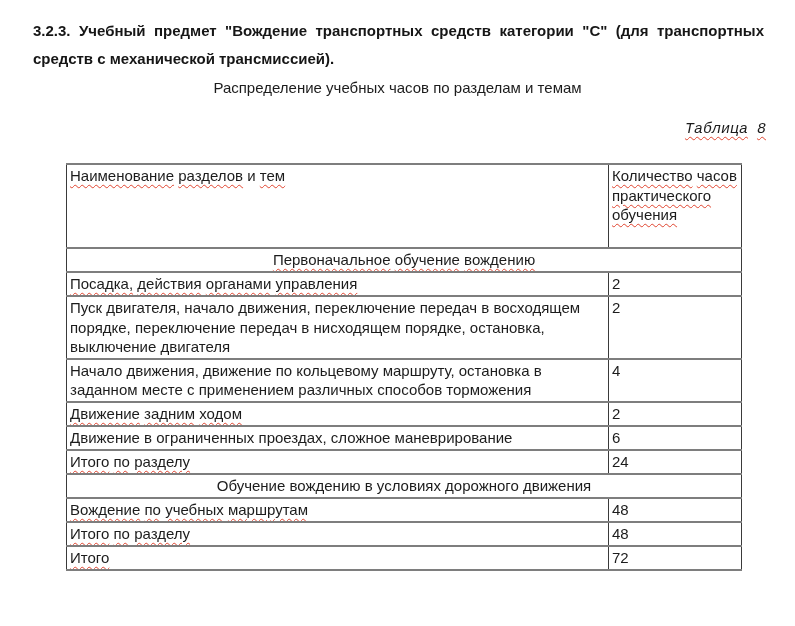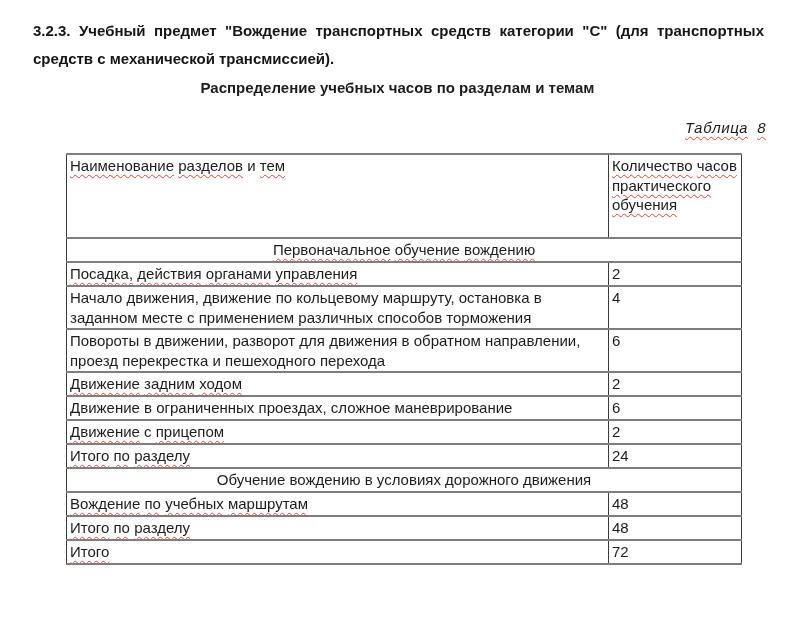--- a/index.html
+++ b/index.html
@@ -7,29 +7,29 @@
     position:relative;width:795px;height:626px;background:#ffffff;
     font-family:"Liberation Sans",sans-serif;color:#1c1c1c;overflow:hidden;
   }
   .heading{
     position:absolute;left:33px;top:17px;width:731px;
     font-size:15px;font-weight:700;line-height:28px;text-align:justify;
     letter-spacing:0px;color:#161616;
   }
   .subtitle{
     position:absolute;left:0;top:79px;width:795px;text-align:center;
-    font-size:15px;color:#1c1c1c;font-weight:bold;
+    font-size:15px;color:#1c1c1c;
   }
   .caption{
     position:absolute;top:121px;right:29px;font-size:15px;font-style:italic;
     color:#1c1c1c;
     font-family:Liberation Mono, monospace;
   }
   table.hours{
-    position:absolute;left:66px;top:153px;width:675px;
+    position:absolute;left:66px;top:163px;width:675px;
     border-collapse:collapse;table-layout:fixed;
     font-size:15px;line-height:19.5px;color:#1c1c1c;
   }
   table.hours th,table.hours td{
     border-top:2.5px solid #7e7e7e;border-bottom:2.5px solid #7e7e7e;
     border-left:1.5px solid #3a3a3a;border-right:1.5px solid #3a3a3a;
     padding:1px 3px;vertical-align:top;font-weight:400;text-align:left;
     overflow:hidden;
   }
   th.topic-head{text-align:center;height:80px;}
@@ -70,45 +70,41 @@
 
       <tr class="section-row">
         <td colspan="2" class="sq"><span class="sqw">Первоначальное</span> <span class="sqw">обучение</span> <span class="sqw">вождению</span></td>
       </tr>
 
       <tr>
         <td class="topic sq"><span class="sqw">Посадка,</span> <span class="sqw">действия</span> <span class="sqw">органами</span> <span class="sqw">управления</span></td>
         <td class="num">2</td>
       </tr>
 
+      <tr>
+        <td class="topic">Пуск двигателя, начало движения, переключение передач в восходящем порядке, переключение передач в нисходящем порядке, остановка, выключение двигателя</td>
+        <td class="num">2</td>
+      </tr>
 
       <tr>
         <td class="topic">Начало движения, движение по кольцевому маршруту, остановка в заданном месте с применением различных способов торможения</td>
         <td class="num">4</td>
       </tr>
 
-      <tr>
-        <td class="topic">Повороты в движении, разворот для движения в обратном направлении, проезд перекрестка и пешеходного перехода</td>
-        <td class="num">6</td>
-      </tr>
 
       <tr>
         <td class="topic sq"><span class="sqw">Движение</span> <span class="sqw">задним</span> <span class="sqw">ходом</span></td>
         <td class="num">2</td>
       </tr>
 
       <tr>
         <td class="topic">Движение в ограниченных проездах, сложное маневрирование</td>
         <td class="num">6</td>
       </tr>
 
-      <tr>
-        <td class="topic sq"><span class="sqw">Движение</span> с <span class="sqw">прицепом</span></td>
-        <td class="num">2</td>
-      </tr>
 
       <tr>
         <td class="topic sq"><span class="sqw">Итого</span> <span class="sqw">по</span> <span class="sqw">разделу</span></td>
         <td class="num">24</td>
       </tr>
 
       <tr class="section-row">
         <td colspan="2">Обучение вождению в условиях дорожного движения</td>
       </tr>
 

